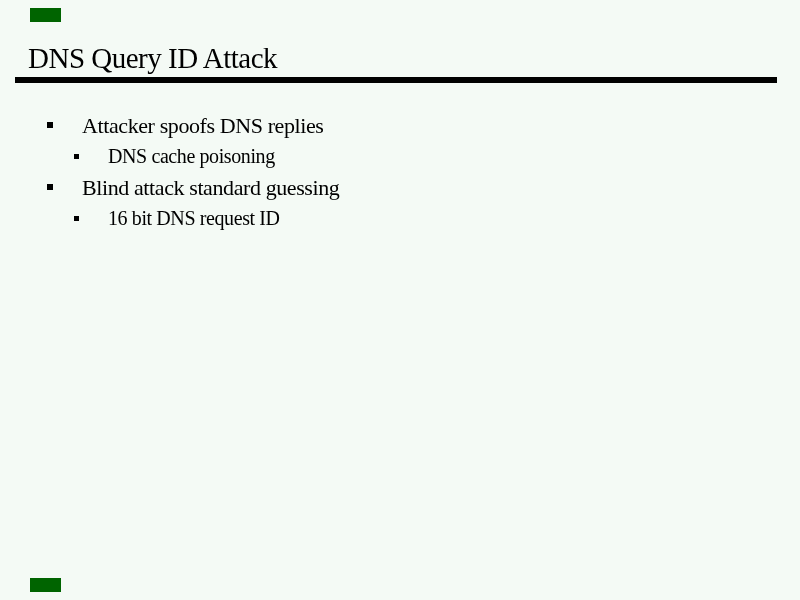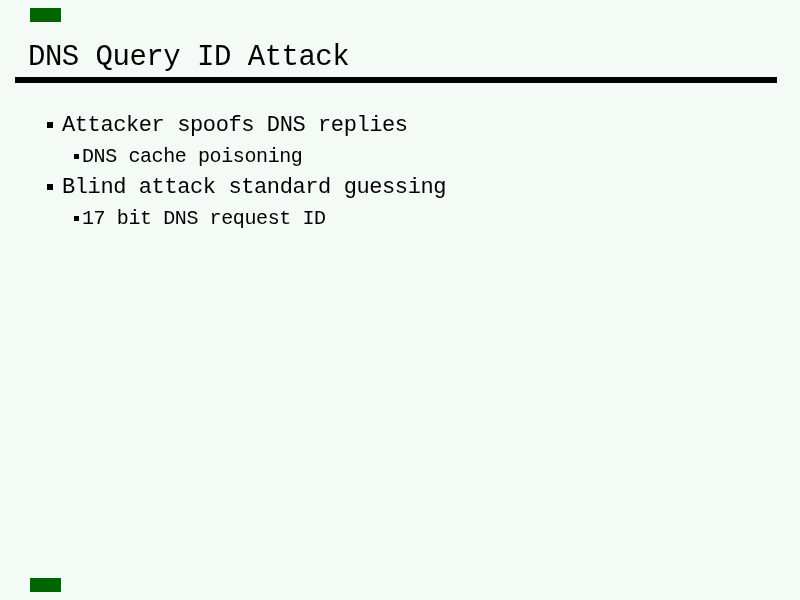--- a/index.html
+++ b/index.html
@@ -5,21 +5,21 @@
   html, body {
     margin: 0;
     padding: 0;
   }
   .slide {
     position: relative;
     width: 800px;
     height: 600px;
     background: #f4faf5;
     overflow: hidden;
-    font-family: Liberation Mono, monospace;
+    font-family: Liberation Serif, serif;
     color: #000;
   }
   .corner-marker {
     position: absolute;
     left: 30px;
     width: 31px;
     height: 14px;
     background: #006400;
   }
   .corner-marker.top { top: 8px; }
@@ -49,37 +49,37 @@
     margin: 0;
     padding: 0;
     list-style: none;
   }
   .item {
     position: relative;
     line-height: 31px;
     white-space: nowrap;
     letter-spacing: -0.4px;
   }
-  .item.level1 { padding-left: 62px; font-size: 22px; }
-  .item.level2 { padding-left: 82px; font-size: 20px; }
+  .item.level1 { padding-left: 82px; font-size: 22px; }
+  .item.level2 { padding-left: 108px; font-size: 20px; }
   .bullet {
     position: absolute;
     background: #000;
     display: inline-block;
   }
   .level1 .bullet { left: 47px; top: 12px; width: 6px; height: 6px; }
   .level2 .bullet { left: 74px; top: 13px; width: 5px; height: 5px; }
 </style>
 </head>
 <body>
 
 <div class="slide" style="background: rgb(244, 250, 245); color: rgb(0, 0, 0);">
   <div class="corner-marker top" style="background: rgb(0, 100, 0);"></div>
   <h1 class="slide-title" style="font-weight: normal; margin: 0;">DNS Query ID Attack</h1>
   <div class="title-underline" style="background: rgb(0, 0, 0);"></div>
   <ul class="bullet-list">
       <li class="item level1"><span class="bullet" style="background: rgb(0, 0, 0);"></span><span>Attacker spoofs DNS replies</span></li>
       <li class="item level2"><span class="bullet" style="background: rgb(0, 0, 0);"></span><span>DNS cache poisoning</span></li>
       <li class="item level1"><span class="bullet" style="background: rgb(0, 0, 0);"></span><span>Blind attack standard guessing</span></li>
-      <li class="item level2"><span class="bullet" style="background: rgb(0, 0, 0);"></span><span>17 bit DNS request ID</span></li>
+      <li class="item level2"><span class="bullet" style="background: rgb(0, 0, 0);"></span><span>16 bit DNS request ID</span></li>
     </ul>
   <div class="corner-marker bottom" style="background: rgb(0, 100, 0);"></div>
 </div>
 
 </body></html>

